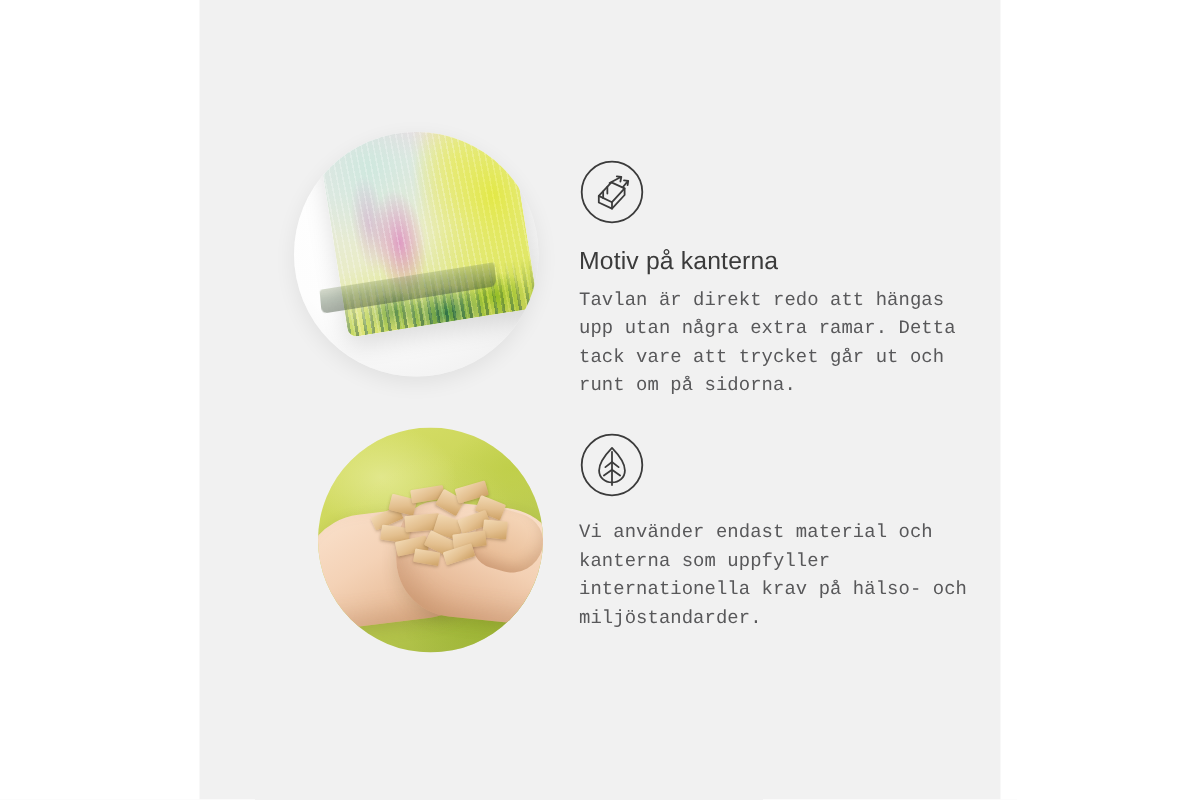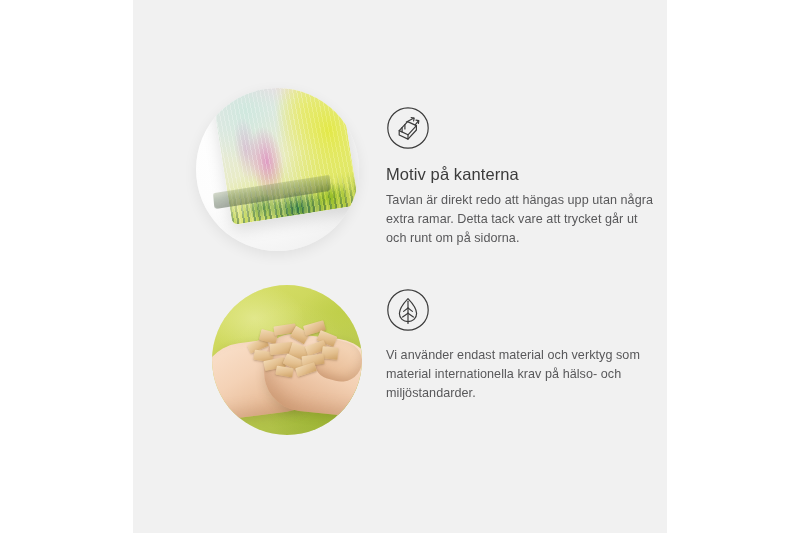--- a/index.html
+++ b/index.html
@@ -249,21 +249,21 @@
     margin: 0 0 6px 0;
     font-family: "Liberation Sans", sans-serif;
     font-size: 16.5px;
     font-weight: 400;
     line-height: 1.25;
     color: #3b3b3b;
     letter-spacing: 0.1px;
   }
   .fbody {
     margin: 0;
-    font-family: Liberation Sans, sans-serif;
+    font-family: Liberation Mono, monospace;
     font-size: 12.6px;
     font-weight: 400;
     line-height: 1.52;
     color: #58585a;
     letter-spacing: 0.05px;
   }
 </style>
 </head>
 <body>
 
@@ -335,16 +335,16 @@
                  C26.7 33.6 30.6 30.4 30.6 25.6 C30.6 21.4 27.6 16.4 22 10.6 Z"></path>
 
         <path d="M22 13.2 L22 35.4"></path>
 
         <path d="M22 20.0 L17.6 23.4"></path>
         <path d="M22 20.0 L26.4 23.4"></path>
         <path d="M22 25.2 L16.6 29.0"></path>
         <path d="M22 25.2 L27.4 29.0"></path>
       </svg>
     </span>
-    <p class="fbody">Vi använder endast material och verktyg som material internationella krav på hälso- och miljöstandarder.</p>
+    <p class="fbody">Vi använder endast material och kanterna som uppfyller internationella krav på hälso- och miljöstandarder.</p>
   </div>
 
 </div>
 
 </body></html>

